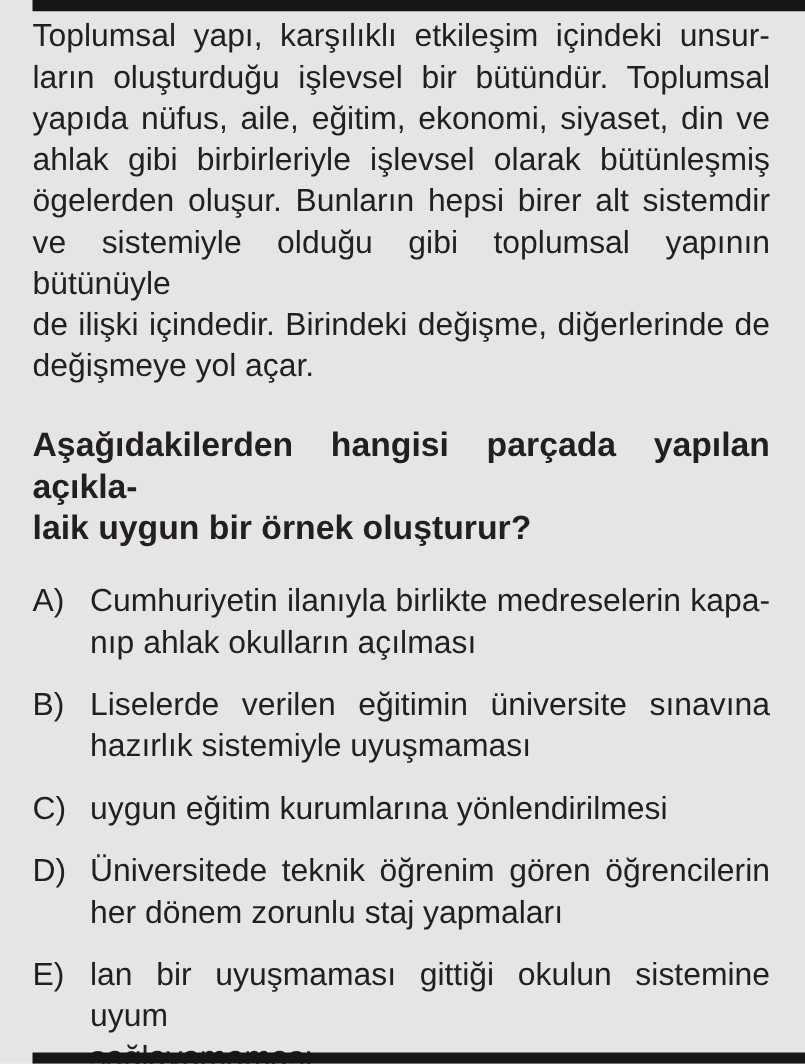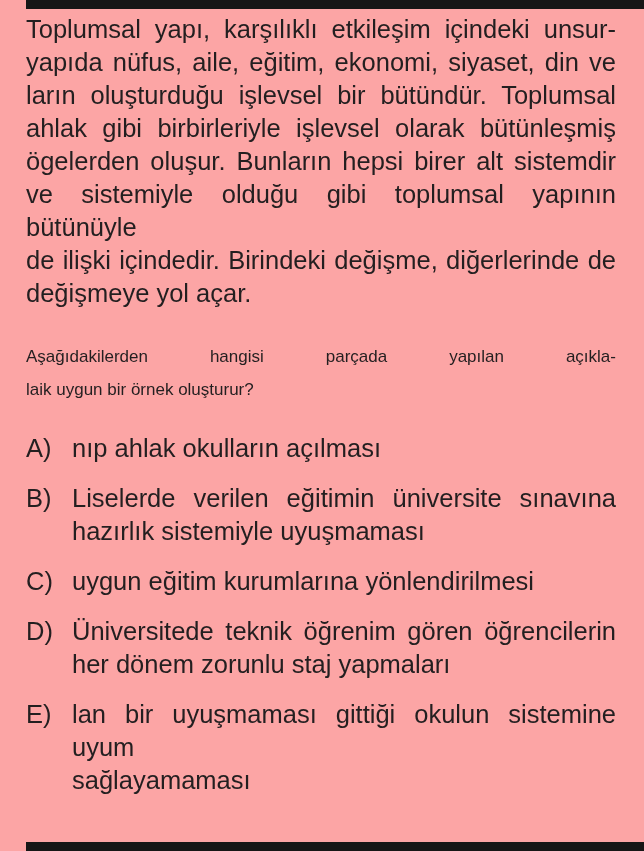--- a/index.html
+++ b/index.html
@@ -4,63 +4,64 @@
 <style>
   html, body { margin: 0; padding: 0; }
   body {
     width: 644px; height: 851px;
     background: #ffffff;
     font-family: "Liberation Sans", sans-serif;
     font-size: 25.5px;
     color: #231f20;
     -webkit-font-smoothing: antialiased;
   }
-  .page { position: relative; width: 644px; height: 851px; overflow: hidden; background: #fca5a5; }
+  .page { position: relative; width: 644px; height: 851px; overflow: hidden; background: #e5e5e5; }
   .rule { position: absolute; left: 26px; right: 0; height: 9px; background: #161616; }
   .rule.top { top: 0; }
   .rule.bottom { bottom: 0; }
   .content { position: absolute; left: 26px; top: 13px; width: 590px; }
   .ln { display: block; }
   .jl { text-align: justify; text-align-last: justify; }
   .passage { margin: 0; line-height: 33px; font-weight: 400; }
-  .stem { margin: 30px 0 0 0; line-height: 33px; font-size: 17px; font-weight: 400; }
+  .stem { margin: 30px 0 0 0; line-height: 33px; font-size: 27px; font-weight: 700; }
   .options { margin-top: 26px; }
   .option { display: flex; margin-bottom: 17px; line-height: 33px; }
   .letter { flex: 0 0 46px; width: 46px; }
   .option-text { flex: 1; min-width: 0; }
 </style>
 </head>
 <body>
 
 <div class="page">
   <div class="rule top"></div>
 
   <div class="content">
 
     <p class="passage">
       <span class="ln jl">Toplumsal yapı, karşılıklı etkileşim içindeki unsur-</span>
+      <span class="ln jl">ların oluşturduğu işlevsel bir bütündür. Toplumsal</span>
       <span class="ln jl">yapıda nüfus, aile, eğitim, ekonomi, siyaset, din ve</span>
-      <span class="ln jl">ların oluşturduğu işlevsel bir bütündür. Toplumsal</span>
       <span class="ln jl">ahlak gibi birbirleriyle işlevsel olarak bütünleşmiş</span>
       <span class="ln jl">ögelerden oluşur. Bunların hepsi birer alt sistemdir</span>
       <span class="ln jl">ve sistemiyle olduğu gibi toplumsal yapının bütünüyle</span>
       <span class="ln jl">de ilişki içindedir. Birindeki değişme, diğerlerinde de</span>
       <span class="ln">değişmeye yol açar.</span>
     </p>
 
     <h2 class="stem">
       <span class="ln jl">Aşağıdakilerden hangisi parçada yapılan açıkla-</span>
       <span class="ln">laik uygun bir örnek oluşturur?</span>
     </h2>
 
     <div class="options">
 
       <div class="option">
         <span class="letter">A)</span>
         <span class="option-text">
+          <span class="ln jl">Cumhuriyetin ilanıyla birlikte medreselerin kapa-</span>
           <span class="ln">nıp ahlak okulların açılması</span>
         </span>
       </div>
 
       <div class="option">
         <span class="letter">B)</span>
         <span class="option-text">
           <span class="ln jl">Liselerde verilen eğitimin üniversite sınavına</span>
           <span class="ln">hazırlık sistemiyle uyuşmaması</span>
         </span>

